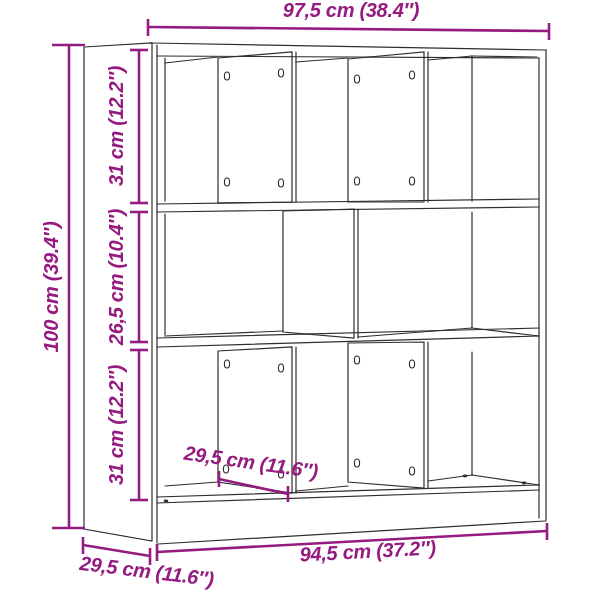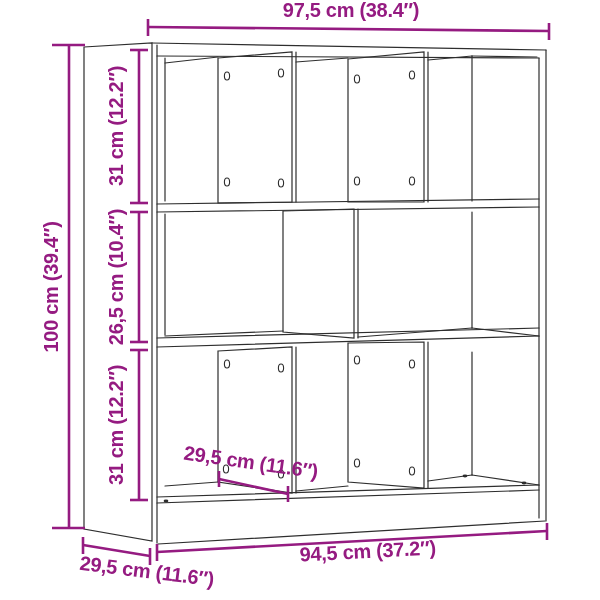--- a/index.html
+++ b/index.html
@@ -1,18 +1,19 @@
 <!DOCTYPE html>
 <html><head>
 <meta charset="utf-8">
 <style>
   html, body { margin: 0; padding: 0; background: #ffffff; }
   .stage {
     width: 600px; height: 600px; position: relative; background: #ffffff;
     font-family: "Liberation Sans", "DejaVu Sans", sans-serif;
+    font-style: italic;
   }
   svg { display: block; }
   .draw line, .draw polygon, .draw polyline {
     stroke: #2e2e2e; stroke-width: 1.2; fill: none; stroke-linecap: round;
   }
   .draw ellipse.hole { stroke: #2e2e2e; stroke-width: 1.1; fill: #ffffff; }
   .draw ellipse.dot { stroke: none; fill: #2e2e2e; }
   .dims line { stroke: #951b81; stroke-width: 2.6; stroke-linecap: butt; }
   .dims text {
     fill: #951b81; font-size: 20px; font-weight: 700; letter-spacing: -0.3px;

